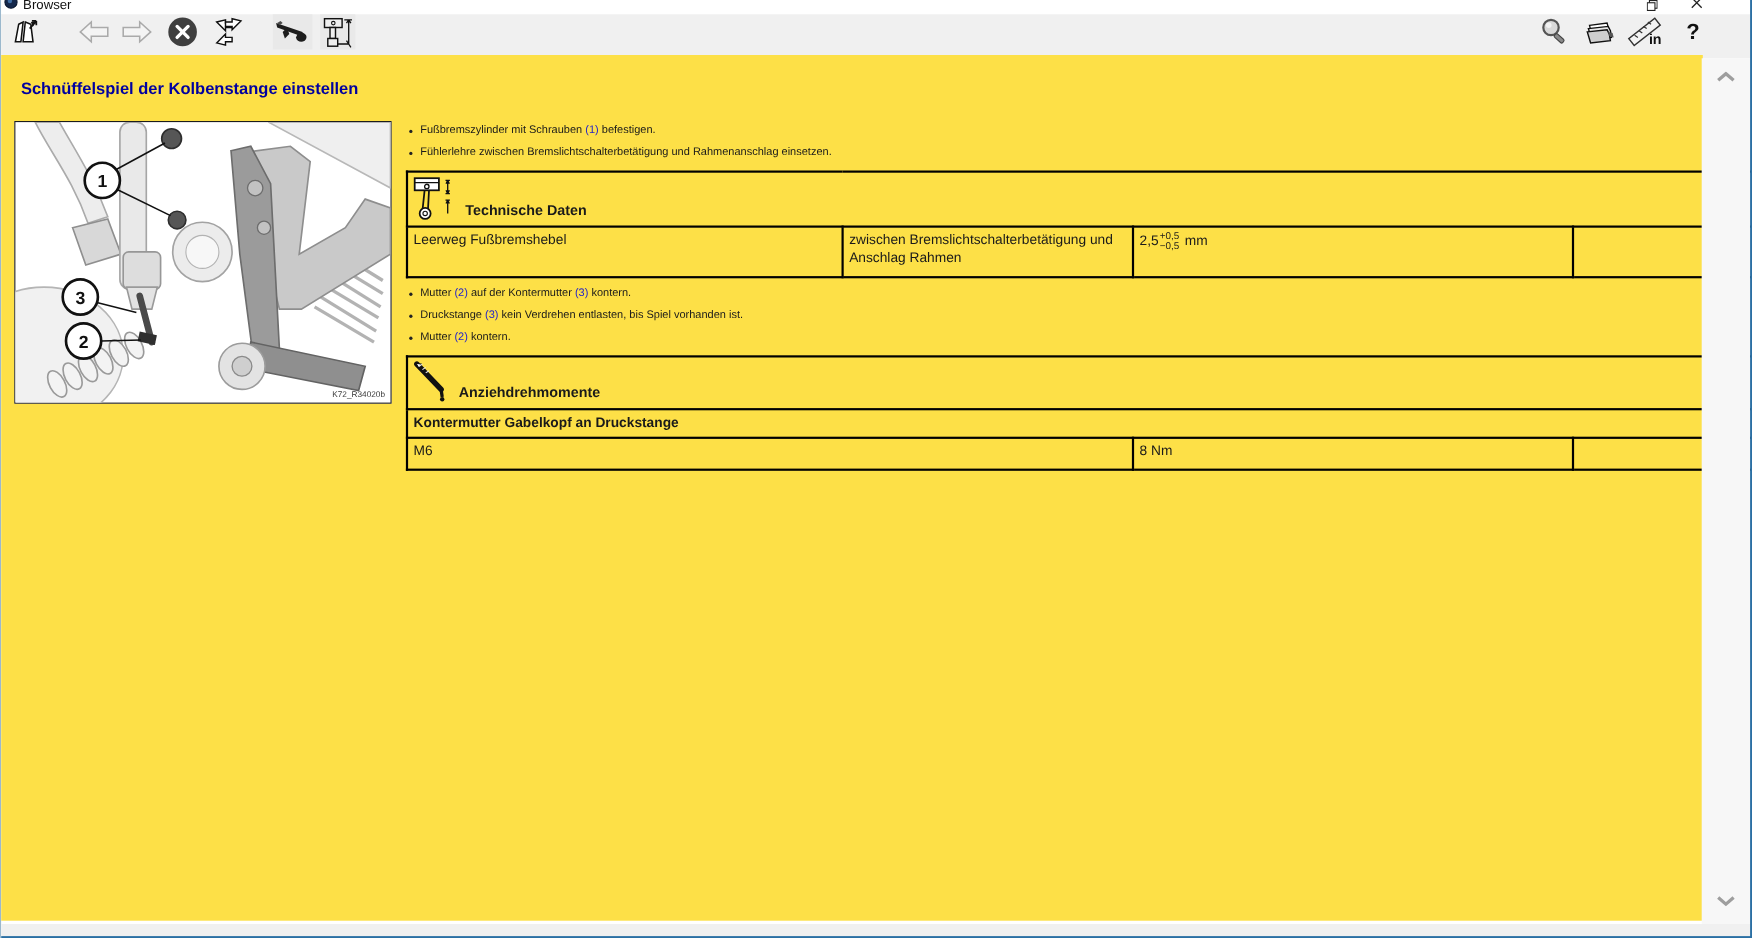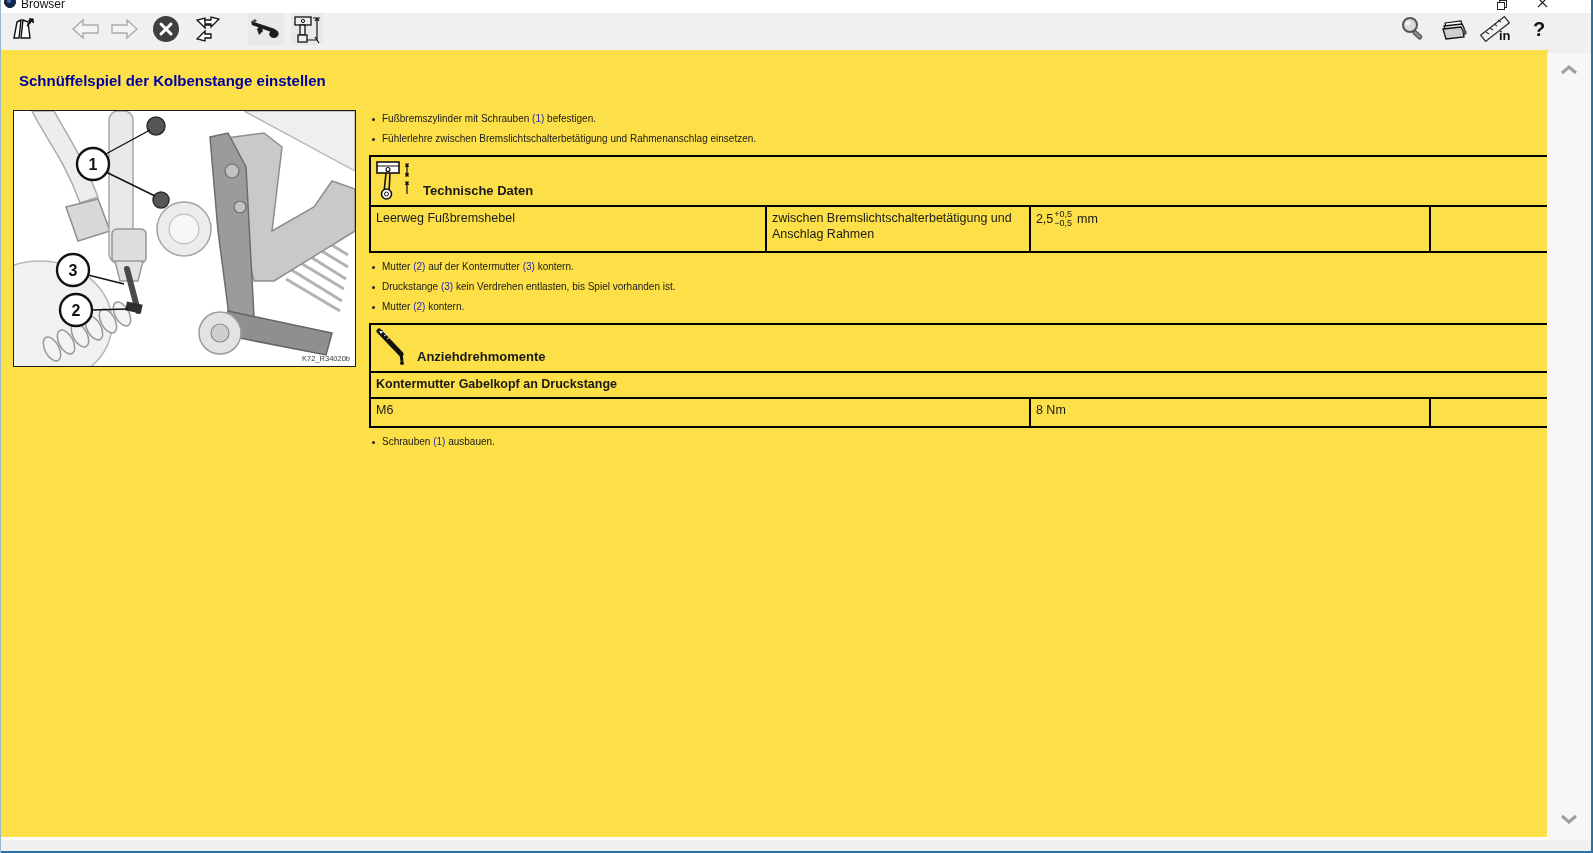--- a/index.html
+++ b/index.html
@@ -328,23 +328,20 @@
         <td colspan="3">Kontermutter Gabelkopf an Druckstange</td>
       </tr>
       <tr class="t2-r">
         <td>M6</td>
         <td>8 Nm</td>
         <td></td>
       </tr>
     </tbody>
       </table>
 
-    <ul class="steps">
-      <li><span>Schrauben </span><span class="seg-link">(1)</span><span> ausbauen.</span></li>
-    </ul>
 
   </div>
 </div>
 
 <div id="scrollbar">
   <div class="sb-btn" id="sb-up">
     <svg width="18" height="10" viewBox="0 0 18 10">
       <path d="M2,8 L9,2 L16,8" fill="none" stroke="#9e9e9e" stroke-width="3"></path>
     </svg>
   </div>

